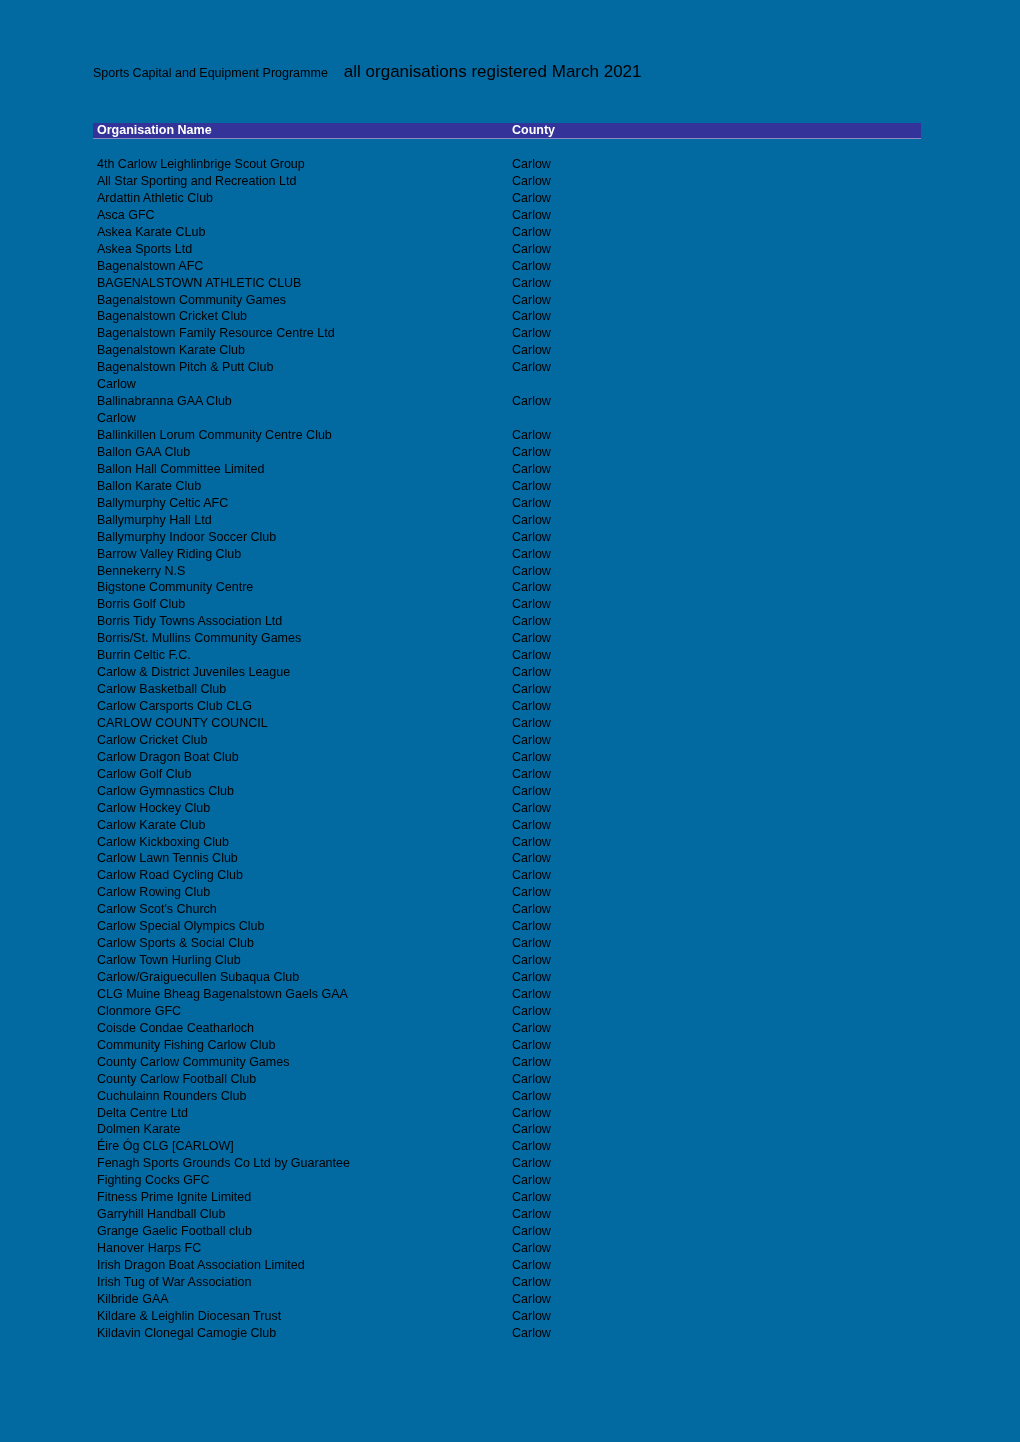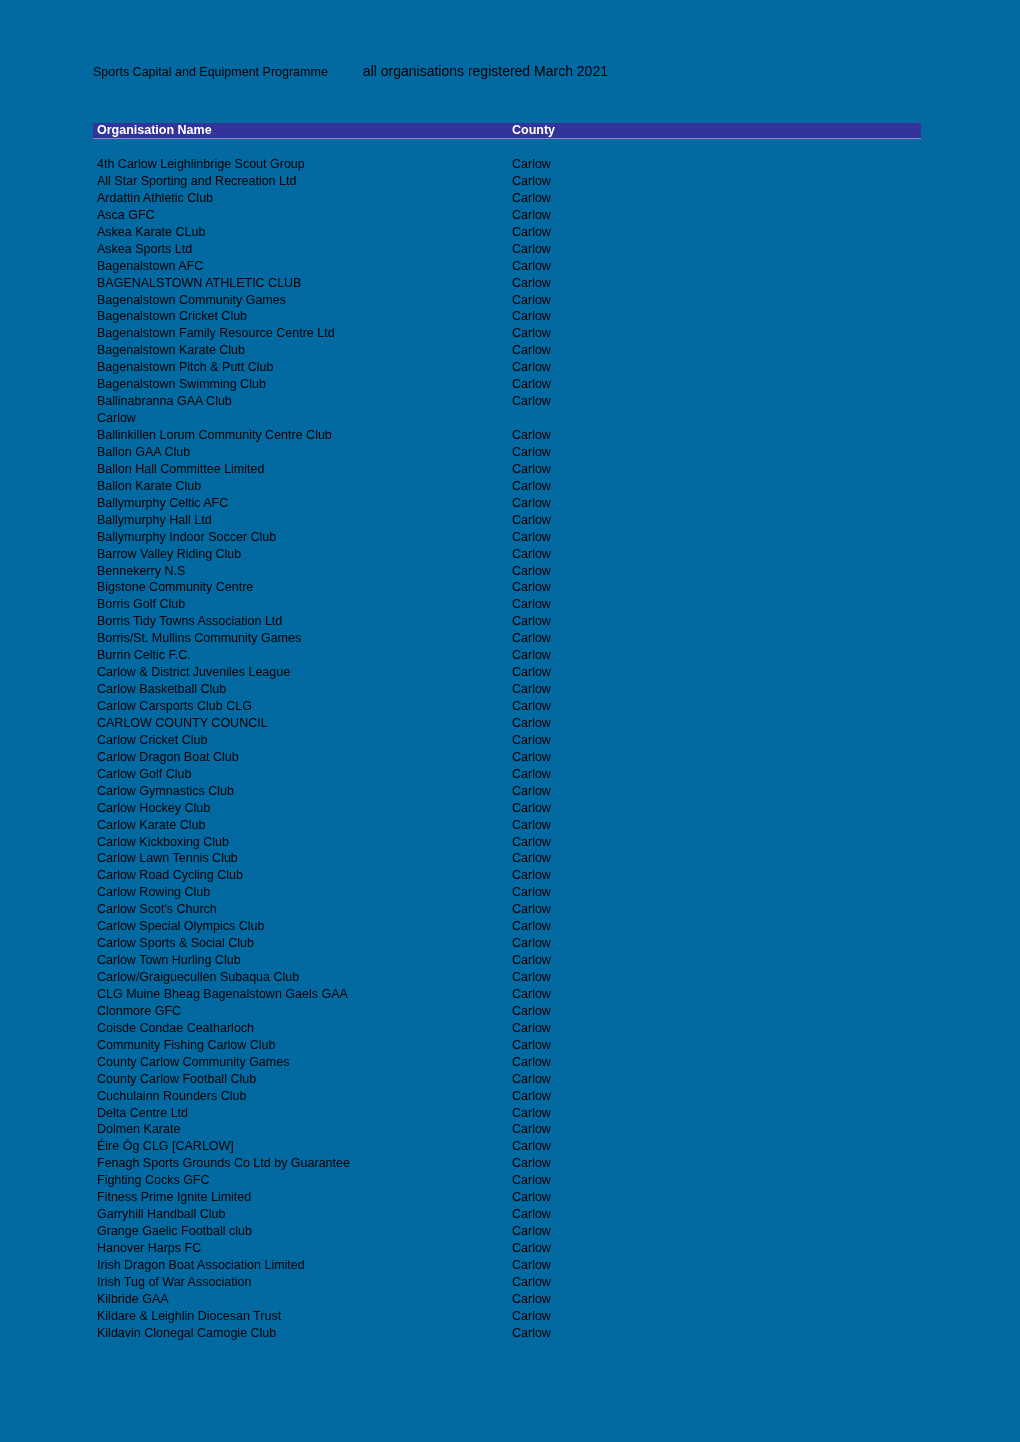--- a/index.html
+++ b/index.html
@@ -30,24 +30,24 @@
     display: flex;
     align-items: baseline;
     white-space: nowrap;
   }
   .report-header .title-main {
     font-size: 12.5px;
     line-height: 15px;
     color: #000000;
   }
   .report-header .title-sub {
-    font-size: 14px;
+    font-size: 17px;
     line-height: 15px;
     color: #000000;
-    margin-left: 35px;
+    margin-left: 16px;
   }
 
   
   .table {
     position: absolute;
     left: 93px;
     top: 123px;
     width: 828px;
   }
   .table-head {
@@ -143,21 +143,20 @@
         </div>
         <div class="row">
           <div class="cell col-org">Bagenalstown Karate Club</div>
           <div class="cell col-county">Carlow</div>
         </div>
         <div class="row">
           <div class="cell col-org">Bagenalstown Pitch &amp; Putt Club</div>
           <div class="cell col-county">Carlow</div>
         </div>
         <div class="row">
-          <div class="cell col-org">Bagenalstown Swimming Club</div>
           <div class="cell col-county">Carlow</div>
         </div>
         <div class="row">
           <div class="cell col-org">Ballinabranna GAA Club</div>
           <div class="cell col-county">Carlow</div>
         </div>
         <div class="row">
           <div class="cell col-county">Carlow</div>
         </div>
         <div class="row">

